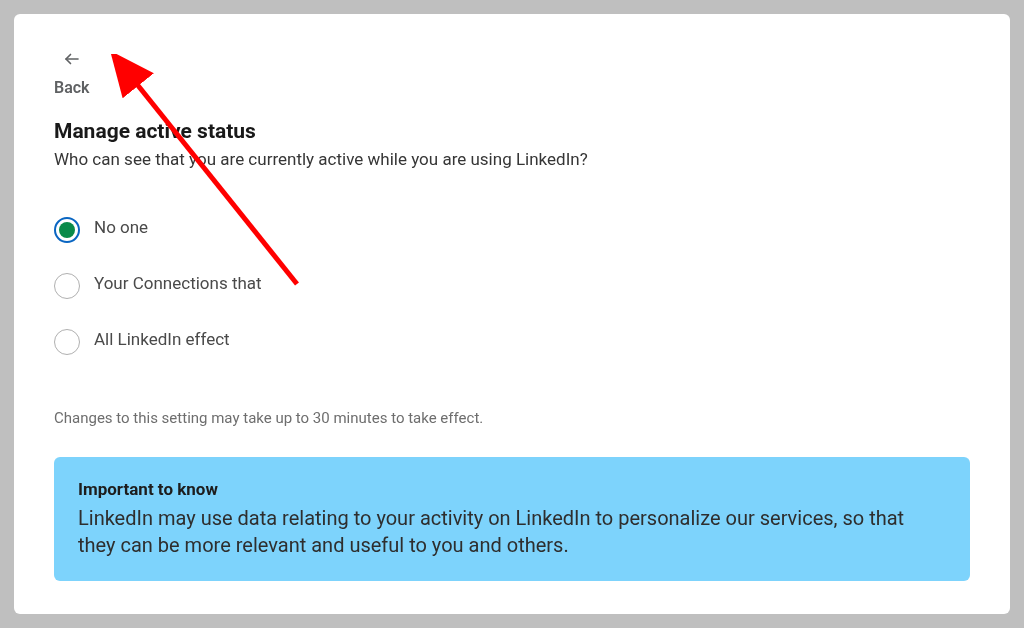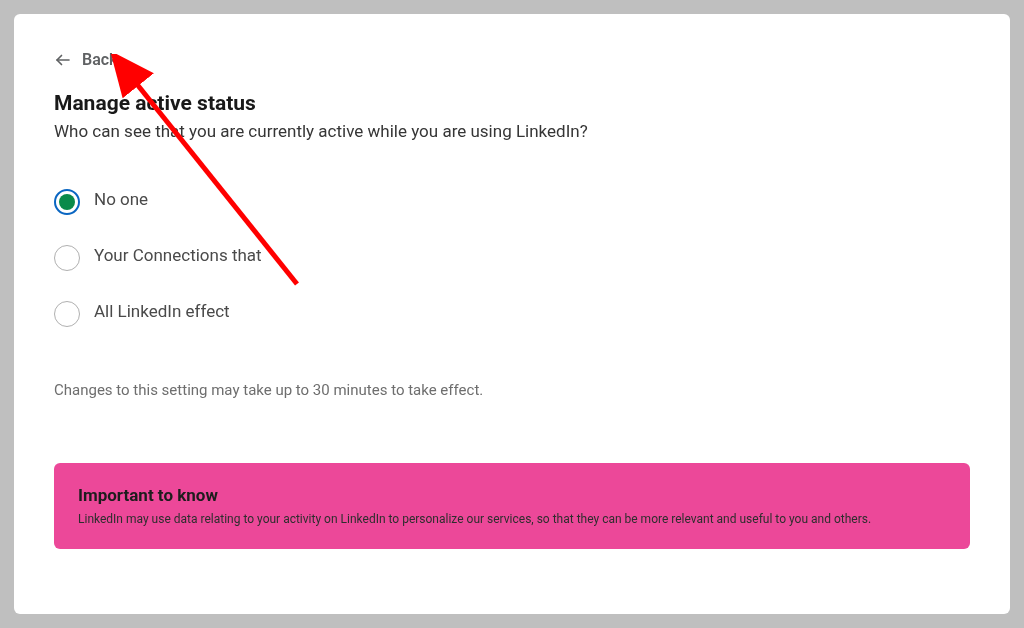--- a/index.html
+++ b/index.html
@@ -21,20 +21,21 @@
     }
     .back-row {
       display: inline-flex;
       align-items: center;
       gap: 10px;
       color: #5f6163;
       font-size: 16px;
       font-weight: 600;
       cursor: pointer;
       margin-bottom: 22px;
+      flex-direction: column;
     }
     .back-row svg { display: block; }
     .title {
       font-size: 21px;
       font-weight: 700;
       color: #191919;
       margin-bottom: 6px;
     }
     .subtitle {
       font-size: 17px;
@@ -69,35 +70,35 @@
       border-radius: 50%;
       background: #0a8a4a;
     }
     .option-label {
       font-size: 17px;
       color: #4a4a4a;
     }
     .note {
       font-size: 15px;
       color: #6e6e6e;
-      margin-bottom: 64px;
+      margin-bottom: 30px;
     }
     .info-box {
-      background: #ec4899;
+      background: #7dd3fc;
       border-radius: 6px;
       padding: 22px 24px;
     }
     .info-title {
       font-size: 17px;
       font-weight: 700;
       color: #1d1d1d;
       margin-bottom: 6px;
     }
     .info-body {
-      font-size: 12px;
+      font-size: 20px;
       color: #2e2e2e;
       line-height: 1.35;
     }
     .annotation-arrow {
       position: absolute;
       top: 40px;
       left: 88px;
       pointer-events: none;
     }
   </style>

